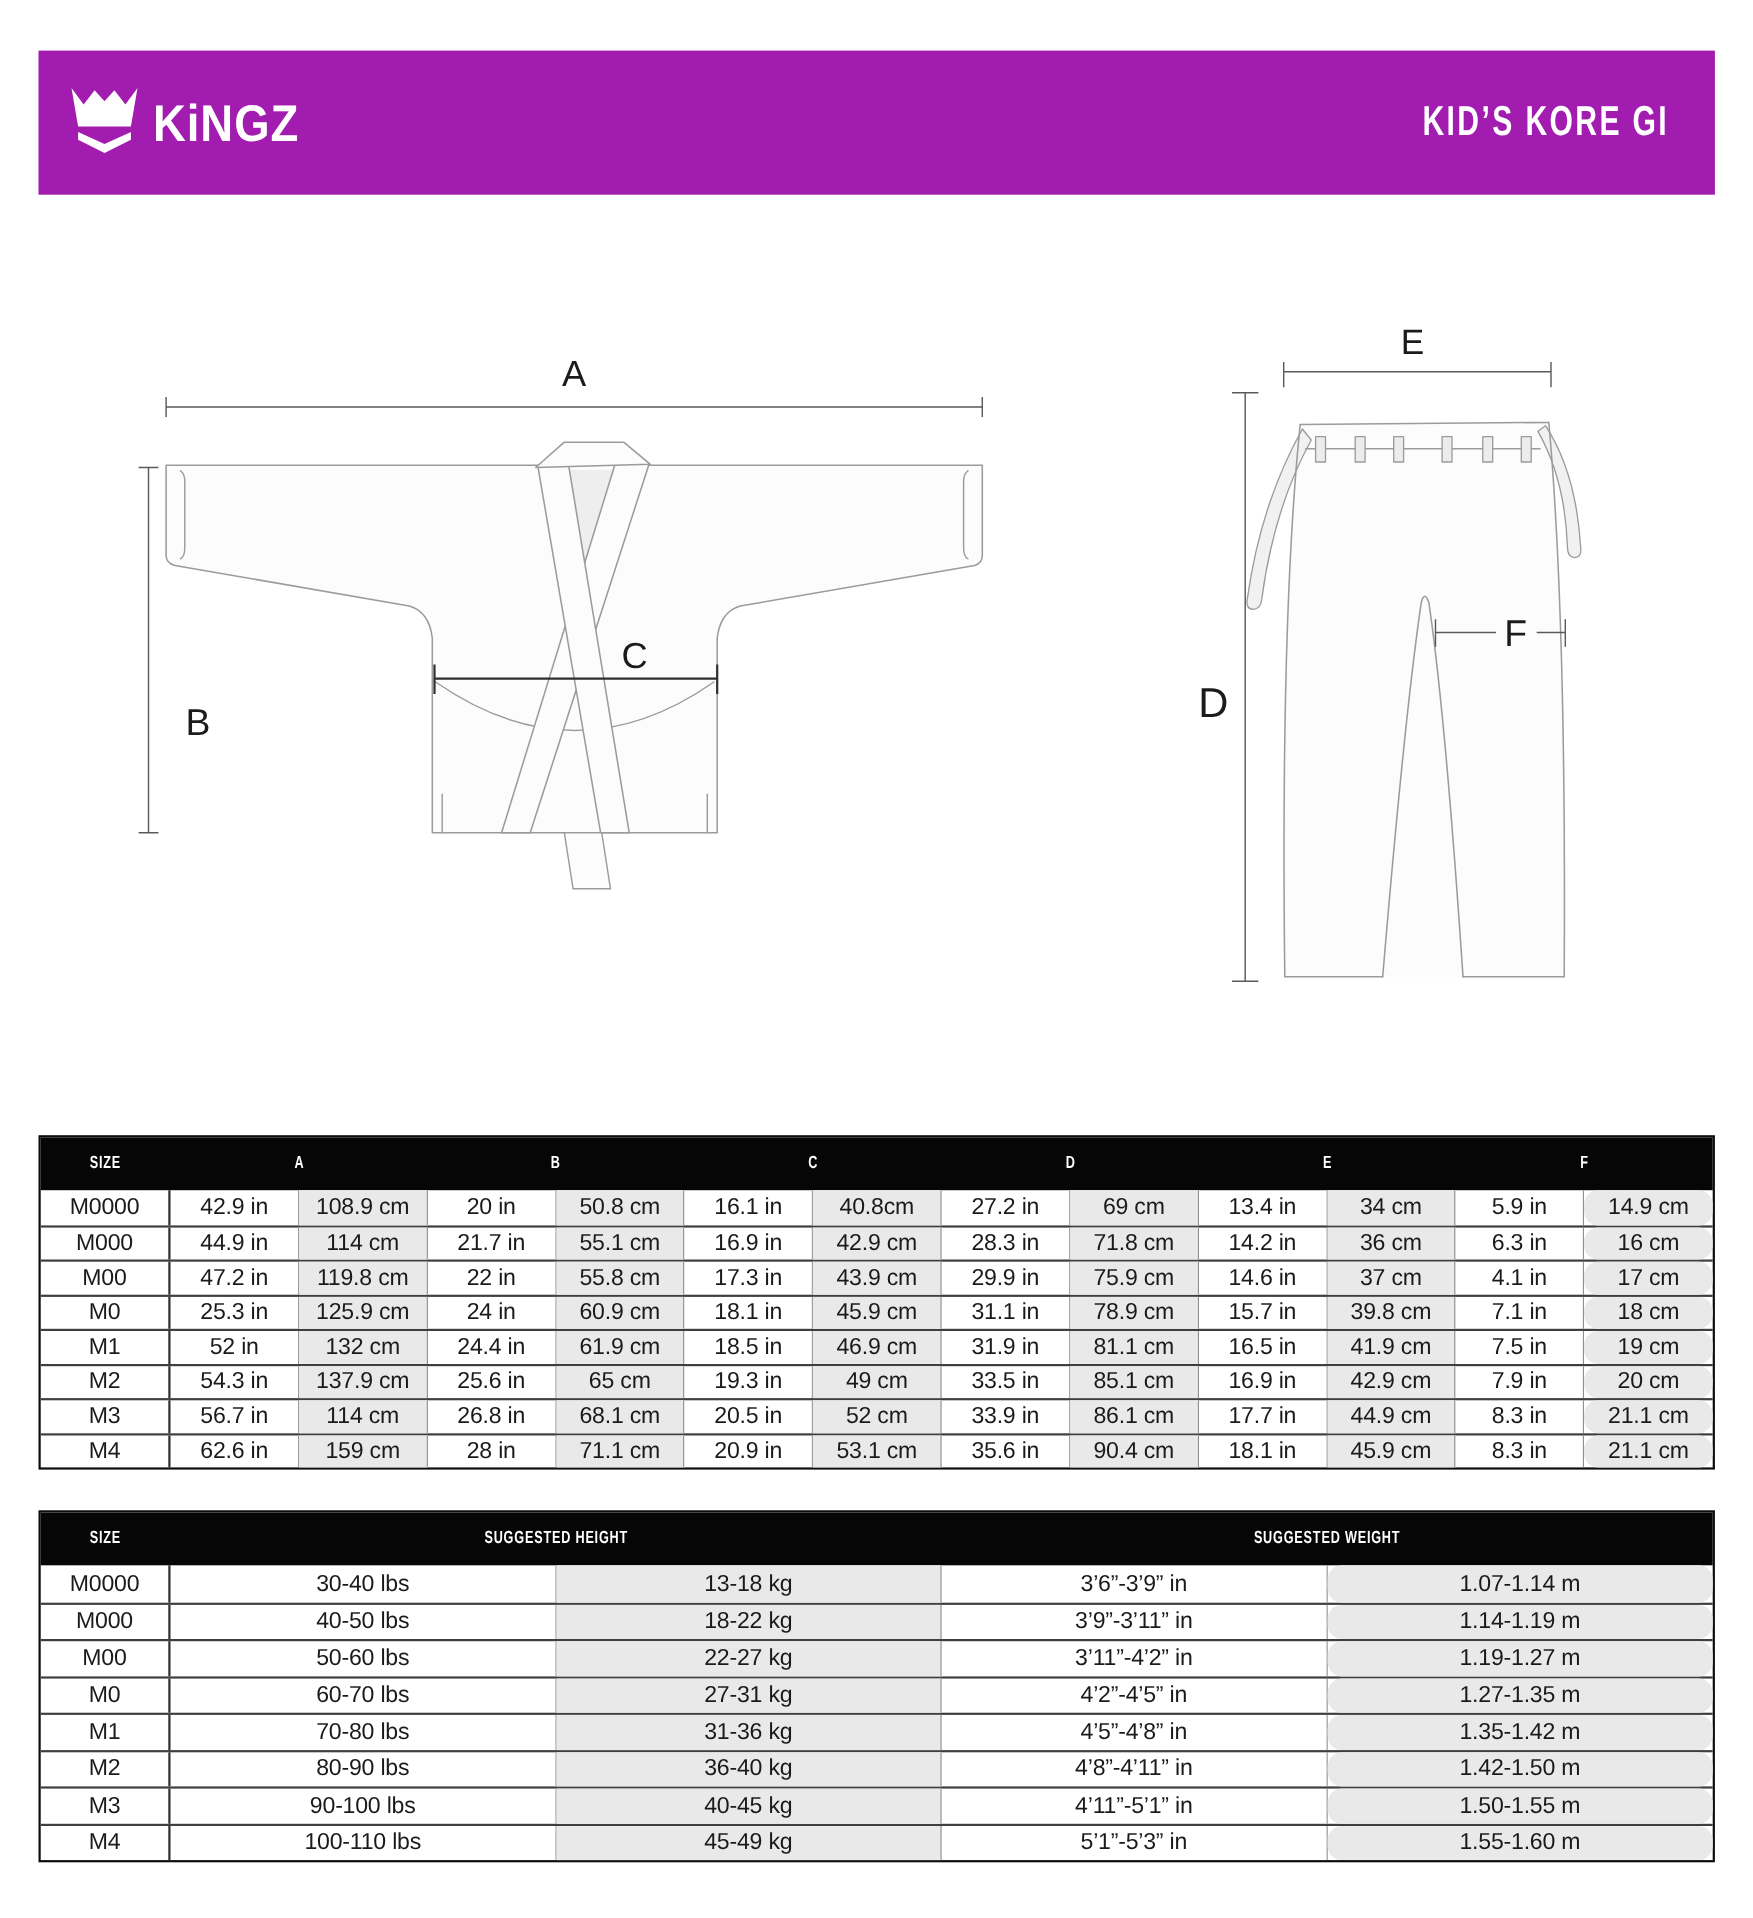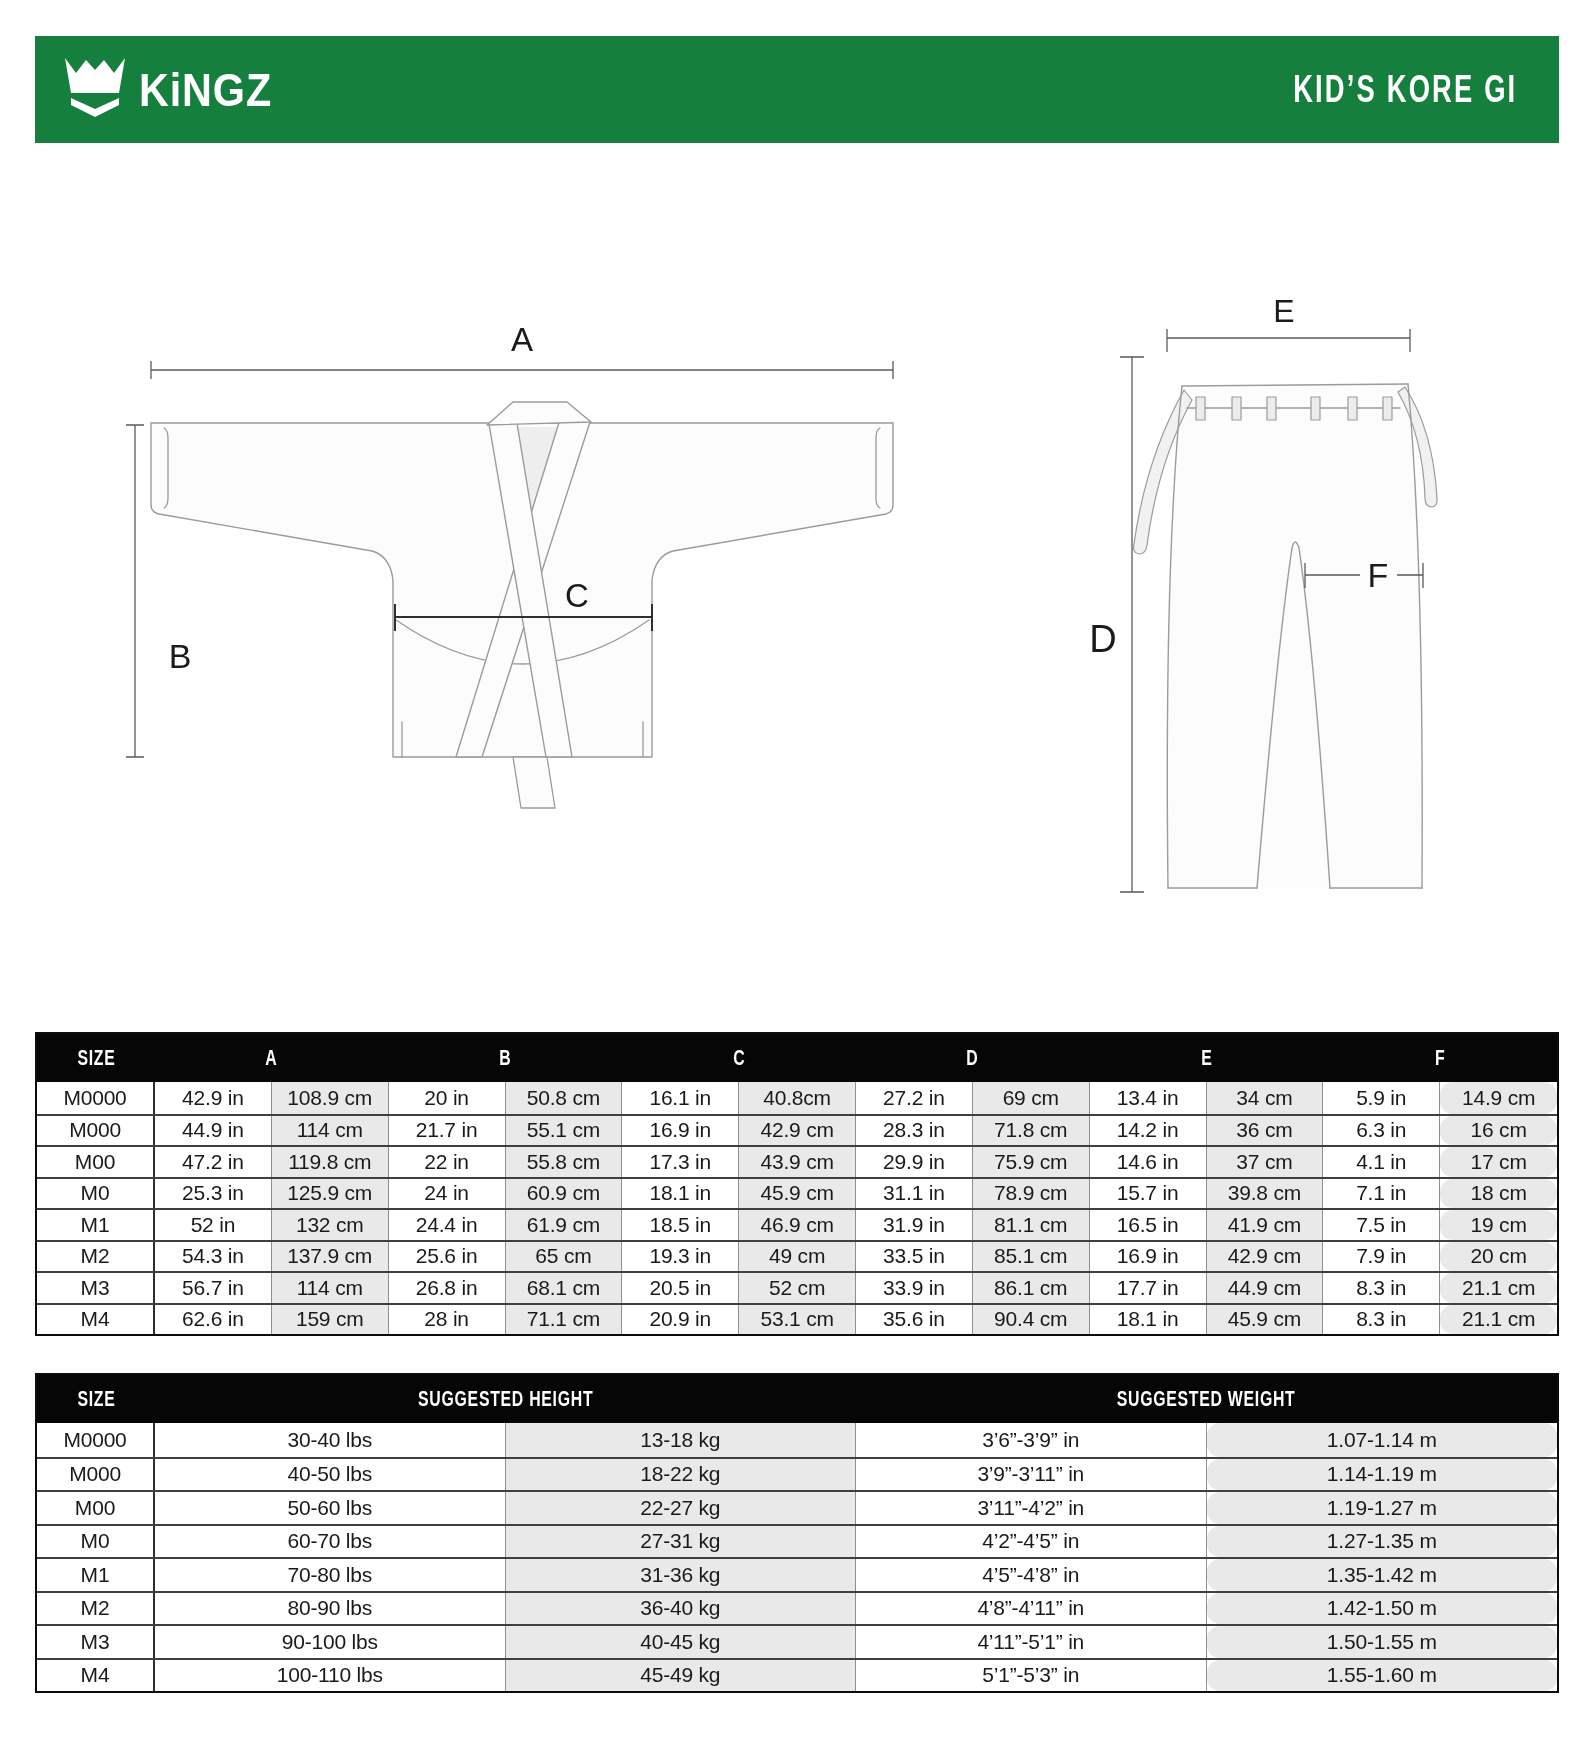--- a/index.html
+++ b/index.html
@@ -1,42 +1,42 @@
 <!DOCTYPE html>
 <html><head>
 <meta charset="utf-8">
 <style>
   * { margin:0; padding:0; box-sizing:border-box; }
   html,body { background:#ffffff; }
   body { font-family:"Liberation Sans", sans-serif; }
   .page { position:relative; width:1594px; height:1744px; background:#fff; overflow:hidden; }
 
   
-  .topbar { position:absolute; left:35px; top:36px; width:1524px; height:107px;
-            background:#15803d; display:flex; align-items:center;
+  .topbar { position:absolute; left:35px; top:46px; width:1524px; height:131px;
+            background:#a21caf; display:flex; align-items:center;
             justify-content:space-between; padding:0 42px 0 28px; }
   .brand { display:flex; align-items:center; gap:12px; }
   .brand-text { color:#fff; font-size:47px; font-weight:800; letter-spacing:1px;
                 transform:scaleX(0.88); transform-origin:left center; }
   .bar-title { color:#fff; font-size:38px; font-weight:700; letter-spacing:3px;
                transform:scaleX(0.72); transform-origin:right center; white-space:nowrap; }
 
   
   .diagram { position:absolute; left:0; top:140px; width:1594px; height:900px; }
   .diagram svg { width:100%; height:100%; display:block; }
   .dim-label { font-family:"Liberation Sans",sans-serif; fill:#1b1b1b; }
 
   
   .tbl { position:absolute; left:35px; width:1524px; border:2px solid #0c0c0c; background:#fff; }
   .tbl1 { top:1032px; }
   .tbl2 { top:1373px; }
   .thead { background:#060606; color:#fff; display:grid; height:48px; align-items:center; }
   .t1h { grid-template-columns:118px repeat(6,1fr); }
   .t2h { grid-template-columns:118px repeat(2,1fr); }
-  .hcell { text-align:center; font-size:22px; font-weight:700; letter-spacing:1px; }
+  .hcell { text-align:center; font-size:16px; font-weight:700; letter-spacing:1px; }
   .hcell span { display:inline-block; transform:scaleX(0.72); }
   .trow { display:grid; border-top:2px solid #3f3f3f; }
   .trow:first-child { border-top:none; }
   .t1b .trow { grid-template-columns:118px repeat(12,1fr); height:31.5px; }
   .t2b .trow { grid-template-columns:118px repeat(4,1fr); height:33.5px; }
   .cell { display:flex; align-items:center; justify-content:center;
           font-size:21px; color:#1a1a1a; letter-spacing:-0.2px;
           border-right:1px solid #909090; white-space:nowrap; }
   .cell:last-child { border-right:none;border-radius:13px; }
   .cell.size-col { border-right:2px solid #2e2e2e; }

